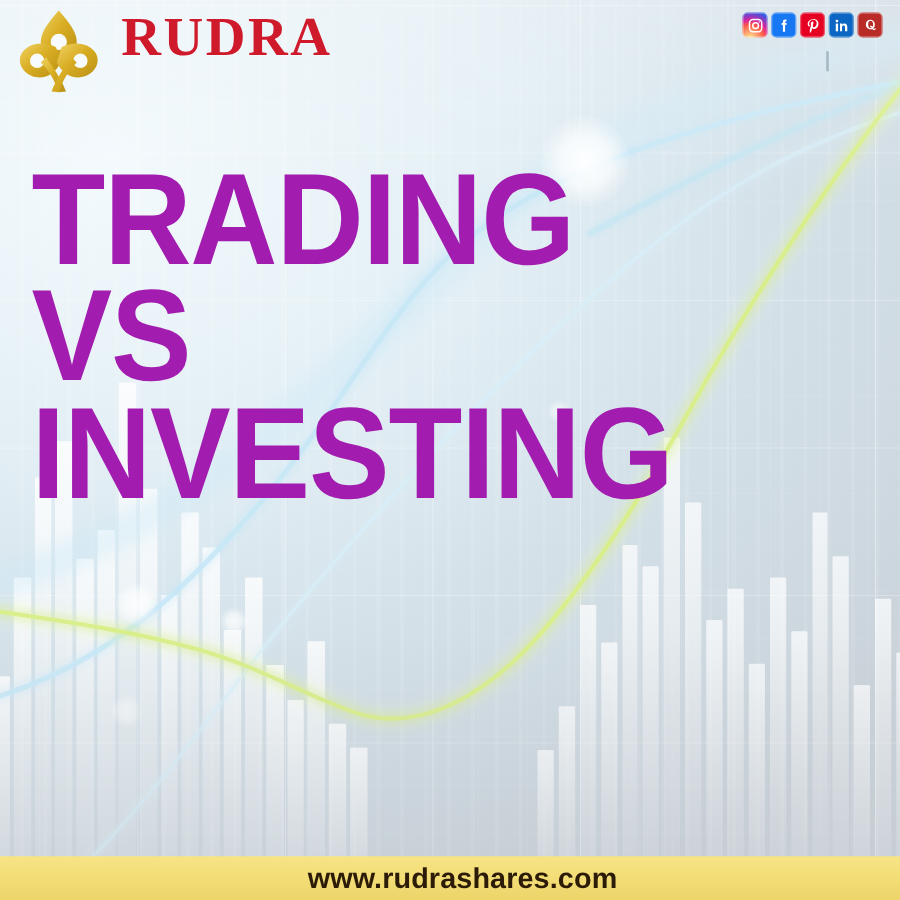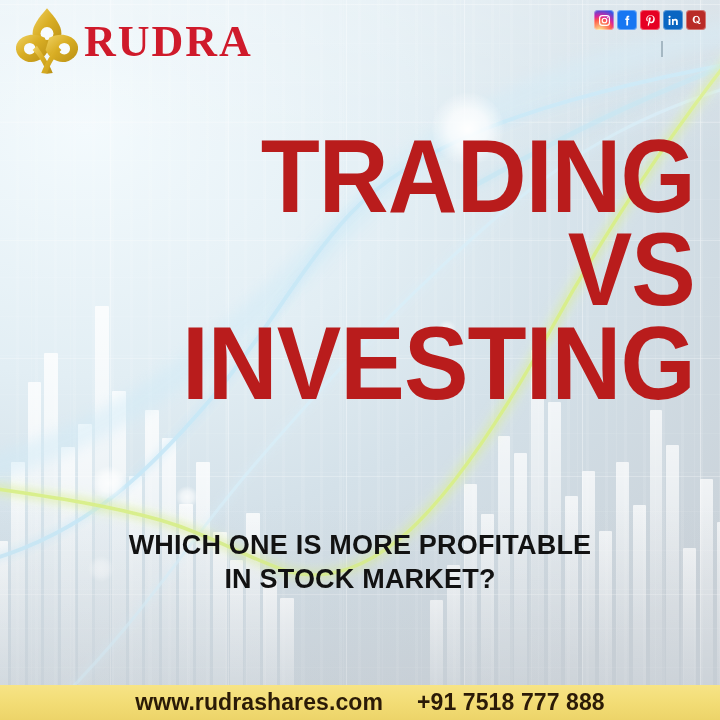--- a/index.html
+++ b/index.html
@@ -69,21 +69,21 @@
   .orb.o5{left:438px;top:320px;width:18px;height:18px;opacity:.55;}
 
   .vignette{
     position:absolute;inset:0;
     background:linear-gradient(to bottom, rgba(255,255,255,.25) 0%, rgba(255,255,255,0) 22%, rgba(255,255,255,0) 70%, rgba(190,196,202,.30) 100%);
   }
 
   
   .header{position:absolute;left:0;top:0;width:720px;height:88px;}
 
-  .brand{position:absolute;left:10px;top:4px;display:flex;align-items:center;gap:0;}
+  .brand{position:absolute;left:10px;top:4px;display:flex;align-items:flex-start;gap:13px;}
   .brand-mark{width:74px;height:72px;flex:0 0 74px;}
   .brand-words{display:flex;flex-direction:column;line-height:1;padding-top:4px;}
   .brand-name{
     font-family:"Liberation Serif",serif;
     font-weight:700;font-size:44px;letter-spacing:2px;
     color:#cf1a2b;
     text-shadow:0 1px 0 rgba(255,255,255,.4);
   }
   .brand-tag{
     font-family:"Liberation Serif",serif;
@@ -106,21 +106,21 @@
   .social .qu{background:#b92b27;}
   .social svg{display:block;}
   .cursor-bar{
     position:absolute;right:57px;top:41px;
     width:2px;height:16px;background:#9fb3be;opacity:.9;
   }
 
   
   .headline{
     position:absolute;left:0;right:0;top:132px;
-    text-align:right;color:#b91c1c;
+    text-align:left;color:#a21caf;
     font-family:"Liberation Sans Narrow","Liberation Sans",sans-serif;
     font-weight:700;
     line-height:.86;
     letter-spacing:-1px;
   }
   .hl-1{font-size:104px;transform:scaleX(.93);}
   .hl-2{font-size:104px;margin-top:4px;transform:scaleX(.93);}
   .hl-3{font-size:104px;margin-top:4px;transform:scaleX(.93);}
 
   .subhead{
@@ -293,20 +293,18 @@
     </div>
     <div class="cursor-bar"></div>
   </div>
 
   <div class="headline">
     <div class="hl-1">TRADING</div>
     <div class="hl-2">VS</div>
     <div class="hl-3">INVESTING</div>
   </div>
 
-  <div class="subhead">WHICH ONE IS MORE PROFITABLE IN STOCK MARKET?</div>
 
   <div class="footer">
     <span class="site">www.rudrashares.com</span>
-    <span class="phone">+91 7518 777 888</span>
   </div>
 
 </div>
 
 </body></html>

